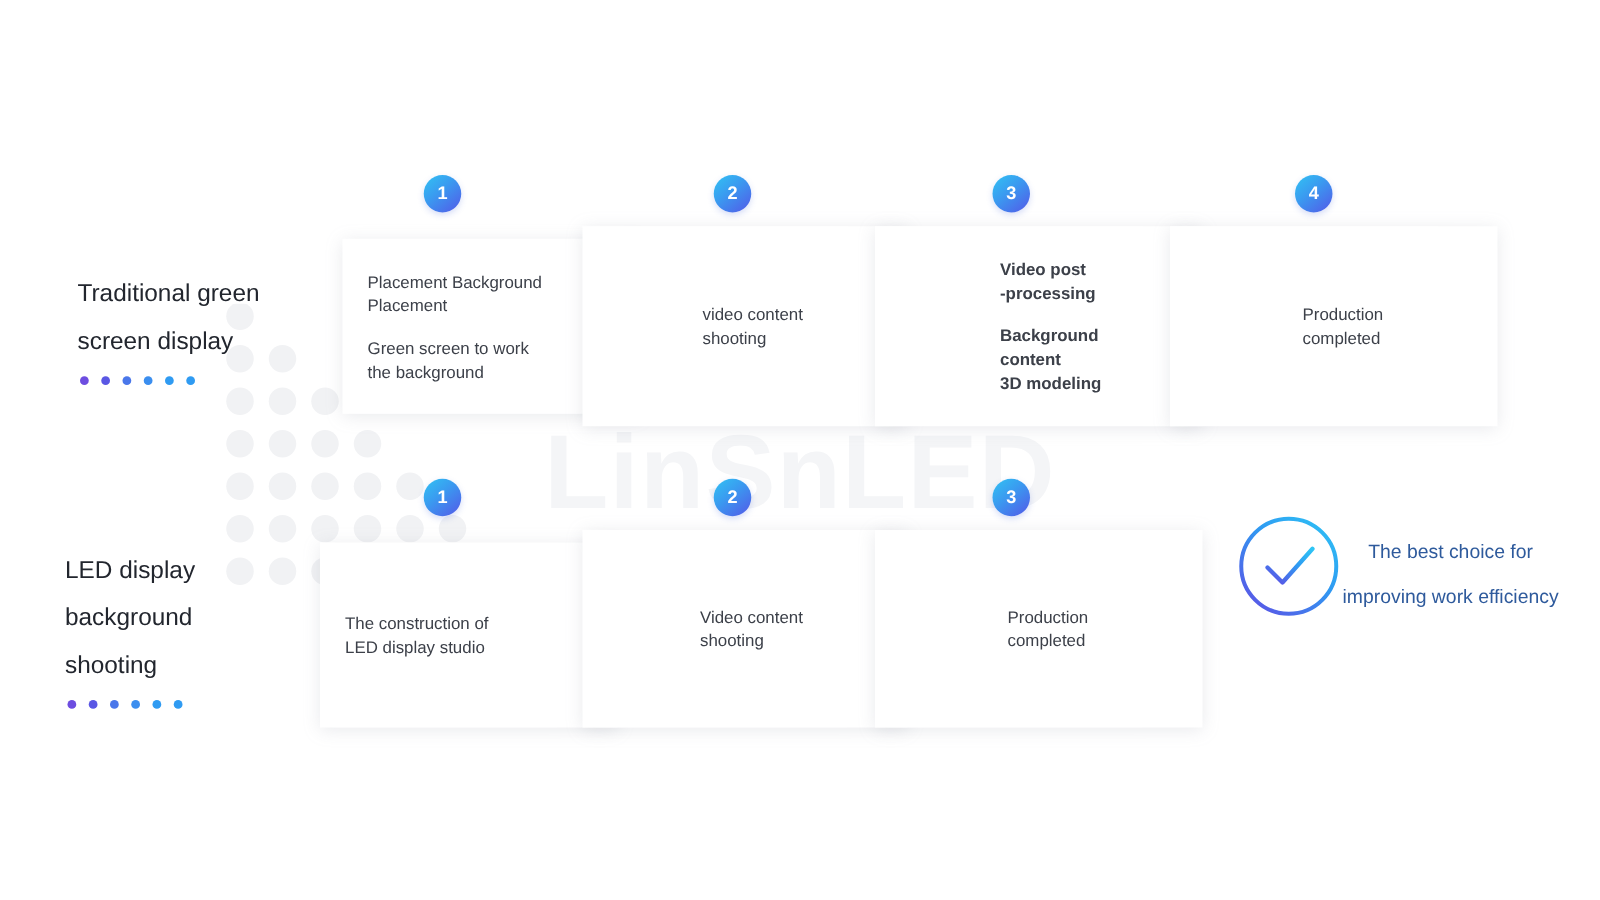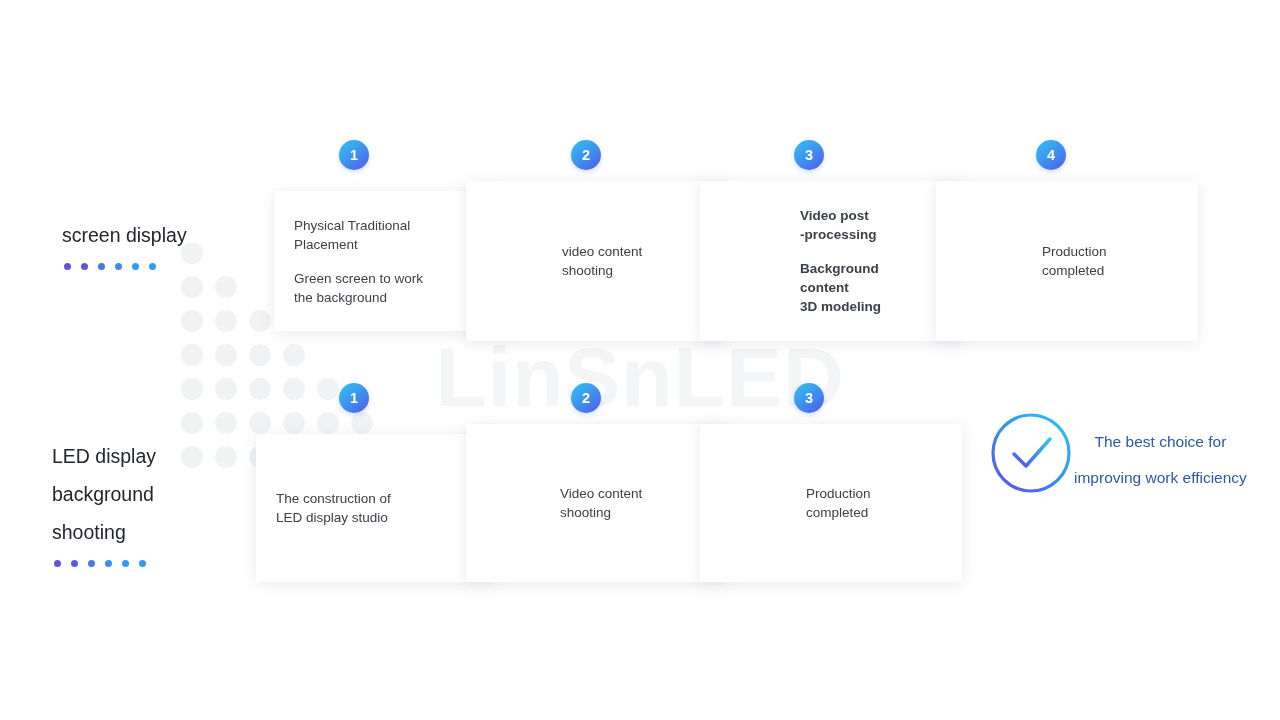--- a/index.html
+++ b/index.html
@@ -226,35 +226,36 @@
   <div class="watermark">
     <div class="watermark-word">LinSnLED</div>
     <div class="watermark-sub">
       <span class="rule"></span>
       <span class="watermark-tag">Innovation &amp; Solution</span>
       <span class="rule"></span>
     </div>
   </div>
 
   <div class="row-label" id="label-row1">
+    <div class="line">Traditional green</div>
     <div class="line">screen display</div>
     <div class="dots">
       <i style="background:#6d4de0"></i>
       <i style="background:#5a57e4"></i>
       <i style="background:#4a77ea"></i>
       <i style="background:#3b8eef"></i>
       <i style="background:#2f9bf2"></i>
       <i style="background:#2f9bf2"></i>
     </div>
   </div>
 
   <div class="chev first" style="left:274px; top:191px; width:238px; height:140px;">
     <div class="chev-inner"></div>
     <div class="chev-text" style="padding:0 40px 0 20px;">
-      <p>Physical Traditional
+      <p>Placement Background
 Placement</p>
       <p>Green screen to work
 the background</p>
     </div>
   </div>
 
   <div class="chev" style="left:466px; top:181px; width:260px; height:160px;">
     <div class="chev-inner"></div>
     <div class="chev-text" style="padding:0 46px 0 96px;">
       <p>video content

